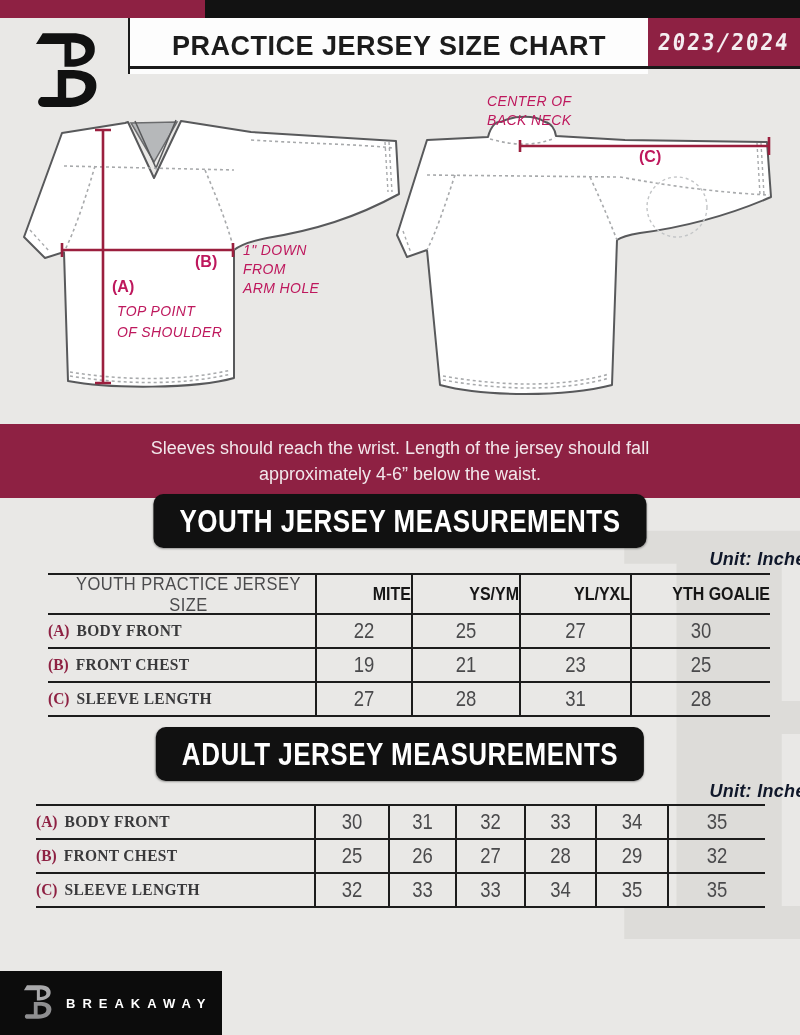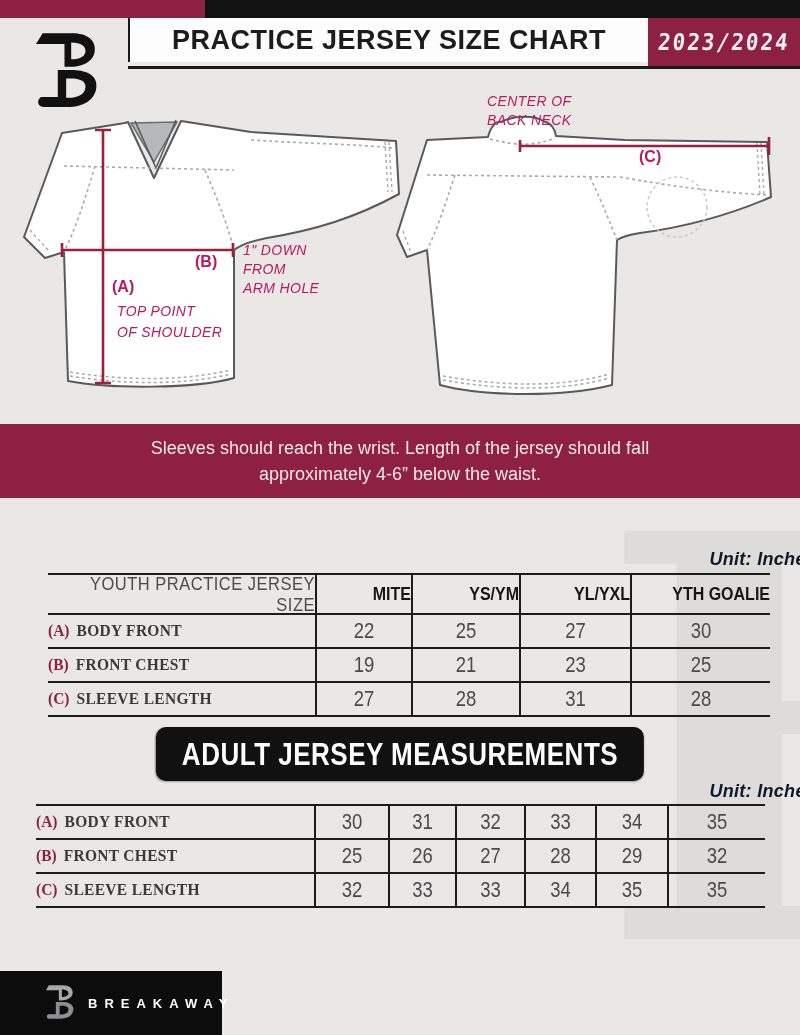--- a/index.html
+++ b/index.html
@@ -7,21 +7,21 @@
   #page{
     position:relative;width:800px;height:1035px;margin:0 auto;
     background:#e9e8e6;overflow:hidden;
     font-family:"Liberation Sans", sans-serif;
   }
   
   .strip{position:absolute;top:0;height:18px;}
   .strip.maroon{left:0;width:205px;background:#8e2143;}
   .strip.black{left:205px;width:595px;background:#121212;}
   .title-box{
-    position:absolute;left:128px;top:18px;width:520px;height:44px;
+    position:absolute;left:128px;top:18px;width:520px;height:56px;
     background:#fdfdfd;border-left:2px solid #1a1a1a;
     display:flex;align-items:center;justify-content:center;
   }
   .title-box h1{
     margin:0;font-size:27px;font-weight:bold;color:#1c1c1c;letter-spacing:.5px;
     transform:scaleY(1.05);white-space:nowrap;
   }
   .year-box{
     position:absolute;left:648px;top:18px;width:152px;height:48px;background:#8e2143;
     display:flex;align-items:center;justify-content:center;
@@ -66,41 +66,41 @@
   
   table.size{
     position:absolute;z-index:1;border-collapse:collapse;table-layout:fixed;
     background:transparent;
   }
   table.size td,table.size th{padding:0;vertical-align:middle;}
   table.size tr{border-top:2px solid #1c1c1c;}
   table.size tr:last-child{border-bottom:2px solid #1c1c1c;}
   table.size td + td, table.size th + th{border-left:2px solid #1c1c1c;}
   th.lblhead{
-    text-align:right;font-weight:normal;font-size:16.5px;color:#4b4b4d;letter-spacing:.5px;
+    text-align:center;font-weight:normal;font-size:16.5px;color:#4b4b4d;letter-spacing:.5px;
   }
   th.lblhead span{display:inline-block;transform:scaleY(1.12);transform-origin:left center;}
   th.sizehead{text-align:right;font-size:16px;color:#161616;}
   th.sizehead span{display:inline-block;transform:scaleY(1.15);}
   td.rowlbl{text-align:left;font-size:15.5px;}
   td.rowlbl .inner{display:inline-block;transform:scaleY(1.1);transform-origin:left center;}
   td.rowlbl .key{color:#8e2143;font-weight:bold;margin-right:7px;}
   td.rowlbl .lbl{color:#39393b;font-weight:bold;letter-spacing:.3px;}
   td.num{text-align:center;font-size:18.5px;color:#4a4a4c;}
   td.num span{display:inline-block;transform:scaleY(1.15);}
   #youth-table{left:48px;top:573px;width:722px;}
   #adult-table{left:36px;top:804px;width:729px;}
   #youth-table th{height:36px;} #youth-table td{height:34px;}
   #adult-table th{height:37px;} #adult-table td{height:34px;}
   #youth-table th.lblhead{padding-left:14px;} #adult-table th.lblhead{padding-left:12px;}
   td.rowlbl{padding-left:24px;font-family:Liberation Serif, serif;}
   
   .footer-black{
     position:absolute;left:0;top:971px;width:222px;height:64px;background:#0c0c0c;z-index:2;
-    display:flex;align-items:center;padding-left:22px;
+    display:flex;align-items:center;
   }
   .footer-black .brand{
     color:#fff;font-weight:bold;font-size:13px;letter-spacing:7px;margin-left:10px;white-space:nowrap;
   }
   .footer-maroon{
     position:absolute;left:222px;top:971px;width:578px;height:64px;background:#97274a;z-index:2;
     display:flex;align-items:center;
   }
   .footer-maroon .note{
     color:#f4edf0;font-size:16px;line-height:21px;white-space:pre-line;padding-left:12px;
@@ -186,20 +186,23 @@
 ARM HOLE</div>
   <div class="anno cap" style="left:487px;top:92px;">CENTER OF
 BACK NECK</div>
   <div class="anno key" style="left:639px;top:148px;">(C)</div>
 
   <div class="banner">
     <div>Sleeves should reach the wrist. Length of the jersey should fall</div>
     <div>approximately 4-6” below the waist.</div>
   </div>
 
+  <div class="pill" style="top:494px;">
+    <span>YOUTH JERSEY MEASUREMENTS</span>
+  </div>
   <div class="unit" style="top:549px;">Unit: Inches</div>
 
   <table class="size" id="youth-table">
     <colgroup>
       <col style="width:268px">
         <col style="width:96px">
         <col style="width:108px">
         <col style="width:111px">
         <col style="width:139px">
     </colgroup>

